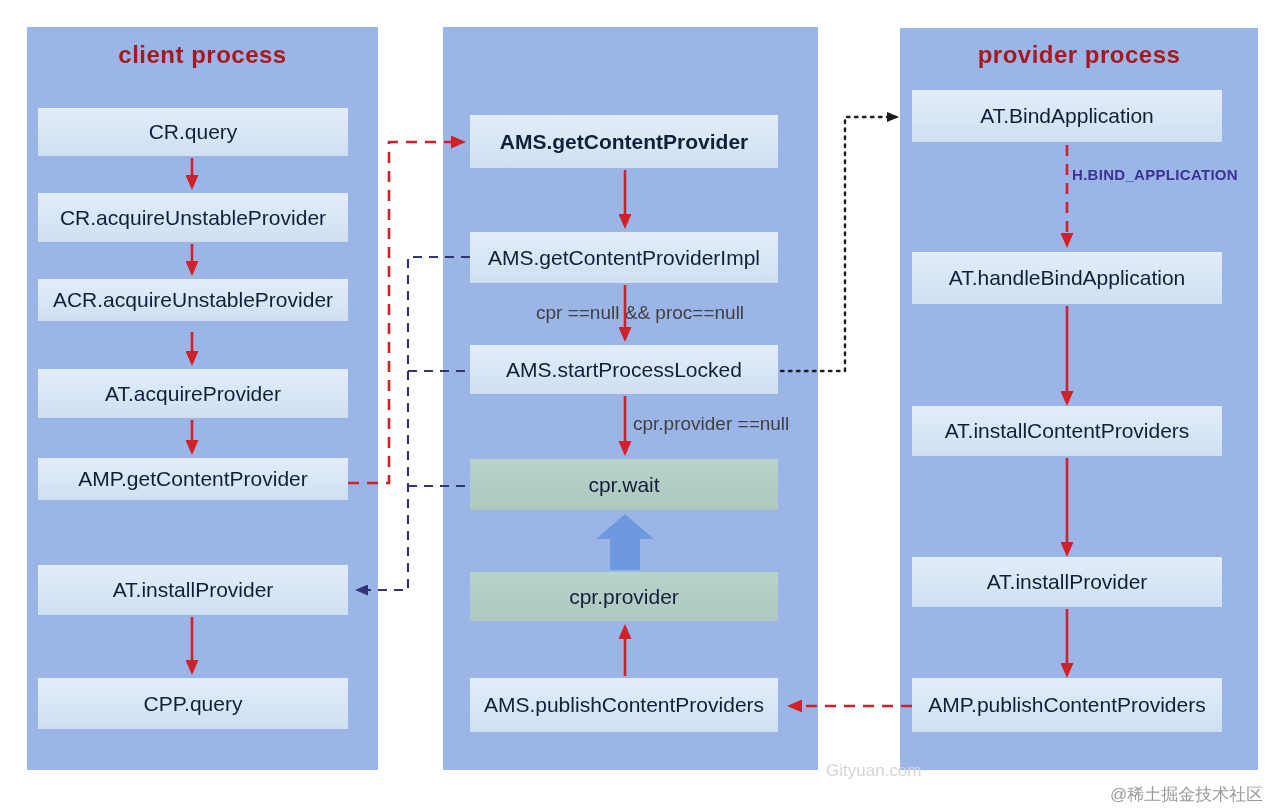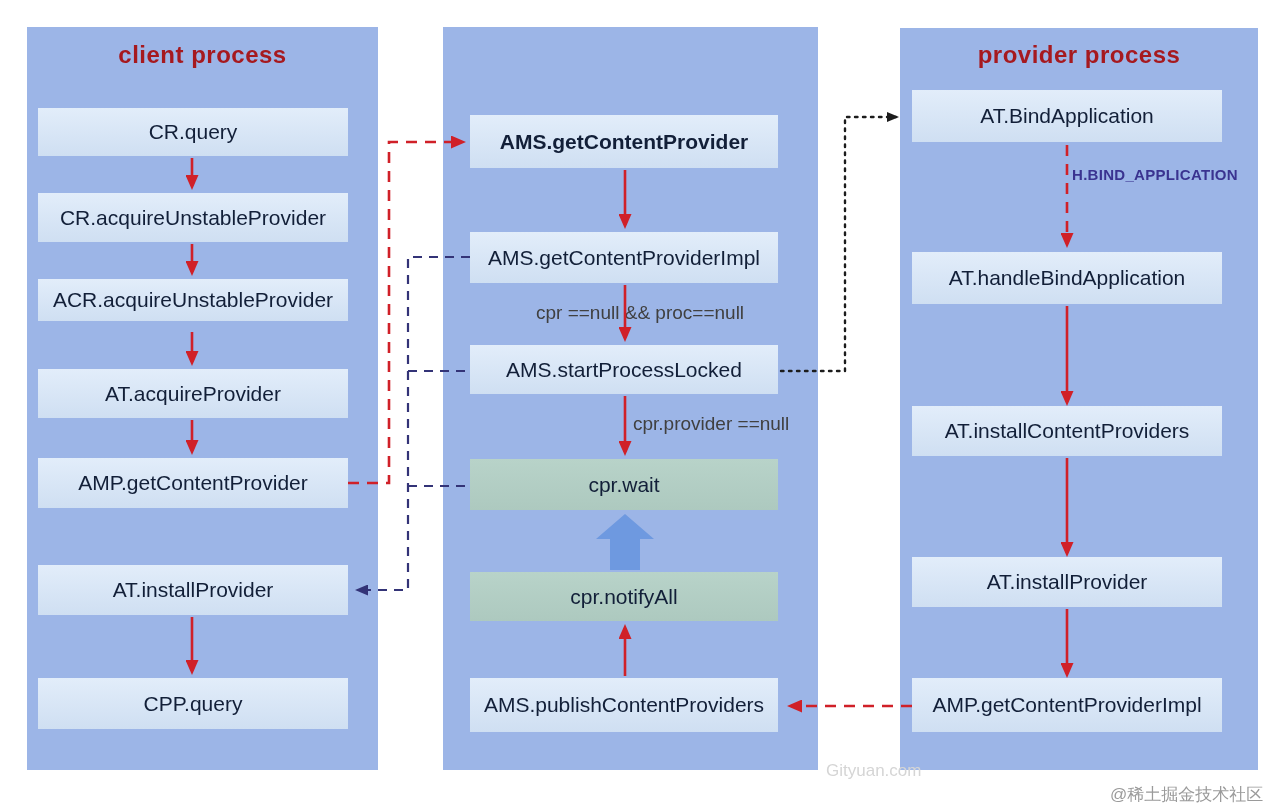--- a/index.html
+++ b/index.html
@@ -35,36 +35,36 @@
   <div class="col" style="left:443px;top:27px;width:375px;height:743px;"></div>
   <div class="col" style="left:900px;top:28px;width:358px;height:742px;"></div>
 
   <div class="col-title" style="left:27px;top:41px;width:351px;">client process</div>
   <div class="col-title" style="left:900px;top:41px;width:358px;">provider process</div>
 
   <div class="node" style="left:38px;top:108px;width:310px;height:48px;">CR.query</div>
   <div class="node" style="left:38px;top:193px;width:310px;height:49px;">CR.acquireUnstableProvider</div>
   <div class="node" style="left:38px;top:279px;width:310px;height:42px;">ACR.acquireUnstableProvider</div>
   <div class="node" style="left:38px;top:369px;width:310px;height:49px;">AT.acquireProvider</div>
-  <div class="node" style="left:38px;top:458px;width:310px;height:50px;">AMP.getContentProvider</div>
+  <div class="node" style="left:38px;top:458px;width:310px;height:42px;">AMP.getContentProvider</div>
   <div class="node" style="left:38px;top:565px;width:310px;height:50px;">AT.installProvider</div>
   <div class="node" style="left:38px;top:678px;width:310px;height:51px;">CPP.query</div>
 
   <div class="node" style="left:470px;top:115px;width:308px;height:53px;font-weight:bold;">AMS.getContentProvider</div>
   <div class="node" style="left:470px;top:232px;width:308px;height:51px;">AMS.getContentProviderImpl</div>
   <div class="node" style="left:470px;top:345px;width:308px;height:49px;">AMS.startProcessLocked</div>
   <div class="node green" style="left:470px;top:459px;width:308px;height:51px;">cpr.wait</div>
-  <div class="node green" style="left:470px;top:572px;width:308px;height:49px;">cpr.notifyAll</div>
+  <div class="node green" style="left:470px;top:572px;width:308px;height:49px;">cpr.provider</div>
   <div class="node" style="left:470px;top:678px;width:308px;height:54px;">AMS.publishContentProviders</div>
 
   <div class="node" style="left:912px;top:90px;width:310px;height:52px;">AT.BindApplication</div>
   <div class="node" style="left:912px;top:252px;width:310px;height:52px;">AT.handleBindApplication</div>
   <div class="node" style="left:912px;top:406px;width:310px;height:50px;">AT.installContentProviders</div>
   <div class="node" style="left:912px;top:557px;width:310px;height:50px;">AT.installProvider</div>
-  <div class="node" style="left:912px;top:678px;width:310px;height:54px;">AMP.getContentProviderImpl</div>
+  <div class="node" style="left:912px;top:678px;width:310px;height:54px;">AMP.publishContentProviders</div>
 
   <div class="edge-label" style="left:536px;top:302px;">cpr ==null &amp;&amp; proc==null</div>
   <div class="edge-label" style="left:633px;top:413px;">cpr.provider ==null</div>
   <div class="edge-label small" style="left:1072px;top:166px;">H.BIND_APPLICATION</div>
 
   <div class="watermark1" style="left:826px;top:761px;">Gityuan.com</div>
   <div class="watermark2" style="left:1110px;top:783px;">@稀土掘金技术社区</div>
 
   <svg class="overlay" width="1286" height="808" viewBox="0 0 1286 808">
     <defs>

